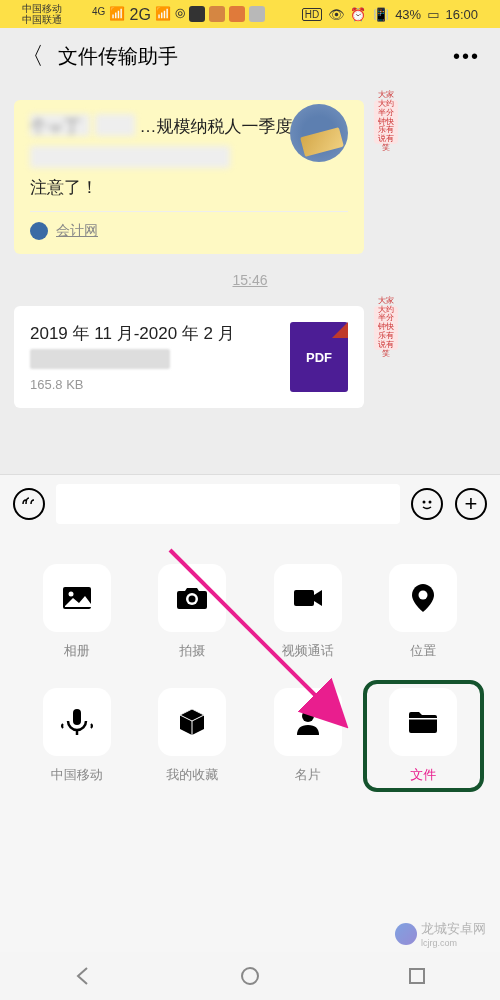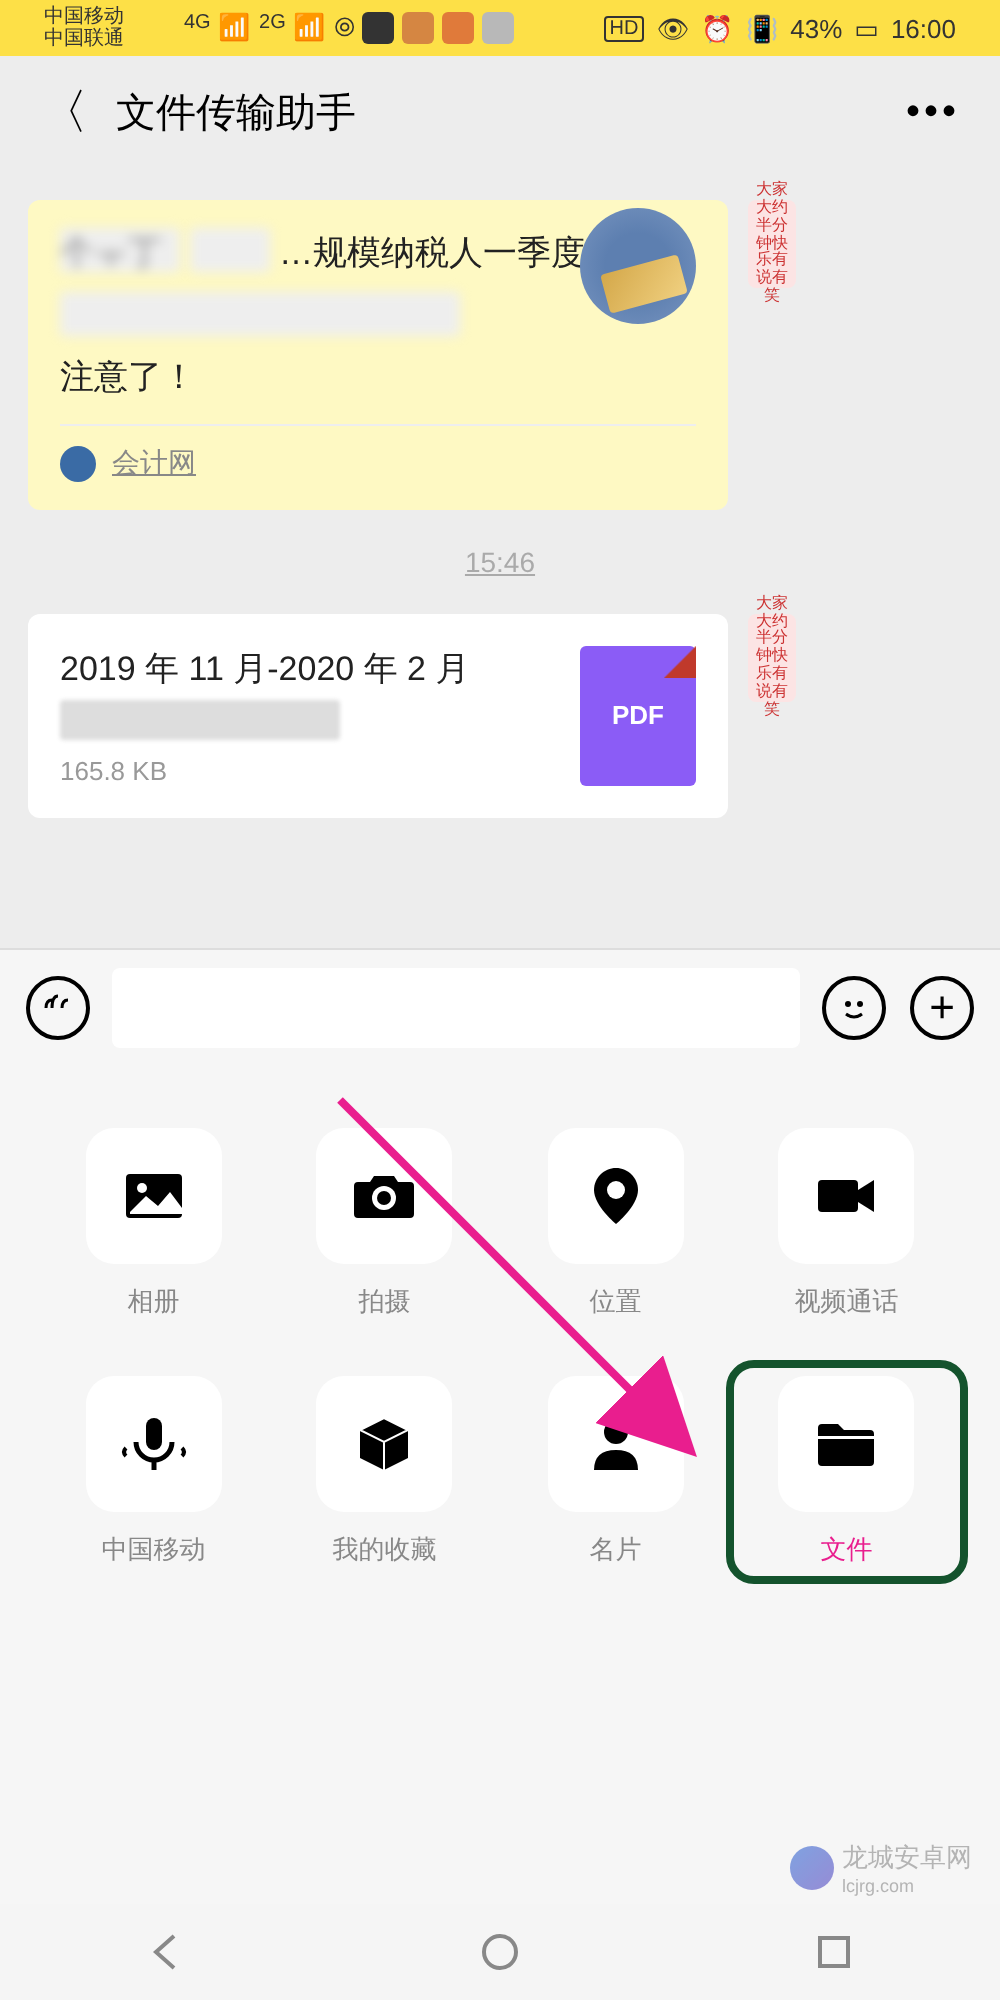--- a/index.html
+++ b/index.html
@@ -28,26 +28,26 @@
 .bubble-title { font-size: 17px; color: #222; line-height: 1.5; }
 .bubble-sub { font-size: 17px; color: #222; margin-top: 4px; }
 .bubble-img { width: 58px; height: 58px; border-radius: 50%; background: radial-gradient(circle, #5d7fb0 40%, #7895c0 100%); position: relative; float: right; margin-left: 8px; margin-top: -36px; overflow: hidden; }
 .bubble-img::after { content:''; position:absolute; width:40px; height:20px; background:linear-gradient(135deg,#d4a84a,#f0d080); bottom:10px; left:12px; transform:rotate(-15deg); border-radius:2px; }
 .bubble-footer { border-top: 1px solid #eee; margin-top: 12px; padding-top: 10px; display: flex; align-items: center; gap: 8px; font-size: 14px; color: #888; text-decoration: underline; }
 .footer-icon { width: 18px; height: 18px; border-radius: 50%; background: #3a6ba5; }
 .avatar { width: 24px; height: 44px; background: #fce4e4; border-radius: 4px; font-size: 8px; color: #c33; display:flex; align-items:center; justify-content:center; text-align:center; padding:2px; line-height:1.1; }
 
 .timestamp { text-align: center; color: #aaa; font-size: 14px; padding: 10px 0; text-decoration: underline; }
 
-.file-bubble { background: #fff; border-radius: 6px; padding: 16px; width: 350px; display: flex; gap: 12px; align-items: flex-start; }
+.file-bubble { background: #fff; border-radius: 6px; padding: 16px; width: 350px; display: flex; gap: 12px; align-items: flex-end; }
 .file-info { flex: 1; }
 .file-name { font-size: 17px; color: #222; line-height: 1.4; }
 .file-blur { background: #ddd; height: 20px; width: 140px; margin-top: 4px; border-radius: 2px; filter: blur(1px); }
 .file-size { font-size: 13px; color: #999; margin-top: 8px; }
-.pdf-icon { width: 58px; height: 70px; background: #8b5cf6; border-radius: 3px; display: flex; align-items: center; justify-content: center; color: #fff; font-size: 13px; font-weight: bold; position: relative; }
+.pdf-icon { width: 58px; height: 70px; background: #4c1d95; border-radius: 3px; display: flex; align-items: center; justify-content: center; color: #fff; font-size: 13px; font-weight: bold; position: relative; }
 .pdf-icon::before { content:''; position:absolute; top:0; right:0; width:16px; height:16px; background:linear-gradient(135deg,transparent 48%,#c0392b 52%); }
 
 
 .input-bar { background: #f6f6f6; border-top: 1px solid #ddd; height: 58px; display: flex; align-items: center; padding: 0 12px; gap: 10px; }
 .voice-btn, .emoji-btn, .plus-btn { width: 34px; height: 34px; display: flex; align-items: center; justify-content: center; }
 .circle-icon { width: 32px; height: 32px; border: 2px solid #000; border-radius: 50%; display:flex; align-items:center; justify-content:center; font-size:16px; }
 .input-field { flex: 1; height: 40px; background: #fff; border-radius: 4px; }
 
 
 .attach-panel { background: #f6f6f6; height: 440px; padding: 32px 24px; display: grid; grid-template-columns: repeat(4, 1fr); gap: 28px 10px; align-content: start; }
@@ -75,21 +75,21 @@
 <body>
 
 <div class="status-bar">
   <div class="status-left">
     <span>中国移动</span>
     <span>中国联通</span>
   </div>
   <div class="status-left-icons">
     <span style="font-size:10px;">4G</span>
     <span>📶</span>
-    <span style="font-size:10px;">2G</span>
+    <span style="font-size:16px;">2G</span>
     <span>📶</span>
     <span>⦾</span>
     <div class="status-icon-box" style="background:#333;"></div>
     <div class="status-icon-box"></div>
     <div class="status-icon-box b2"></div>
     <div class="status-icon-box b3"></div>
   </div>
   <div class="status-right">
     <span style="border:1px solid #333;padding:0 2px;font-size:10px;border-radius:2px;">HD</span>
     <span>👁</span>
@@ -191,35 +191,35 @@
           <circle cx="18" cy="19" r="6" fill="#fff"></circle>
           <circle cx="18" cy="19" r="3.5" fill="#000"></circle>
         </svg>
     </div>
     <div class="attach-label">拍摄</div>
   </div>
 
   <div class="attach-item">
     <div class="attach-icon">
       <svg width="36" height="36" viewBox="0 0 36 36">
+          <rect x="4" y="10" width="20" height="16" rx="2" fill="#000"></rect>
+          <path d="M24 15 L32 10 V26 L24 21 Z" fill="#000"></path>
+        </svg>
+    </div>
+    <div class="attach-label">视频通话</div>
+  </div>
+
+  <div class="attach-item">
+    <div class="attach-icon">
+      <svg width="36" height="36" viewBox="0 0 36 36">
           <path d="M18 4 C12 4 7 9 7 15 C7 23 18 32 18 32 C18 32 29 23 29 15 C29 9 24 4 18 4 Z" fill="#000"></path>
           <circle cx="18" cy="15" r="4.5" fill="#fff"></circle>
         </svg>
     </div>
     <div class="attach-label">位置</div>
-  </div>
-
-  <div class="attach-item">
-    <div class="attach-icon">
-      <svg width="36" height="36" viewBox="0 0 36 36">
-          <rect x="4" y="10" width="20" height="16" rx="2" fill="#000"></rect>
-          <path d="M24 15 L32 10 V26 L24 21 Z" fill="#000"></path>
-        </svg>
-    </div>
-    <div class="attach-label">视频通话</div>
   </div>
 
   <div class="attach-item">
     <div class="attach-icon">
       <svg width="36" height="36" viewBox="0 0 36 36">
           <rect x="14" y="5" width="8" height="16" rx="4" fill="#000"></rect>
           <path d="M9 17 A9 9 0 0 0 27 17" stroke="#000" stroke-width="2.5" fill="none"></path>
           <line x1="18" y1="26" x2="18" y2="31" stroke="#000" stroke-width="2.5"></line>
           <path d="M4 24 Q2 22 4 20 M32 24 Q34 22 32 20" stroke="#000" stroke-width="2" fill="none"></path>
         </svg>

